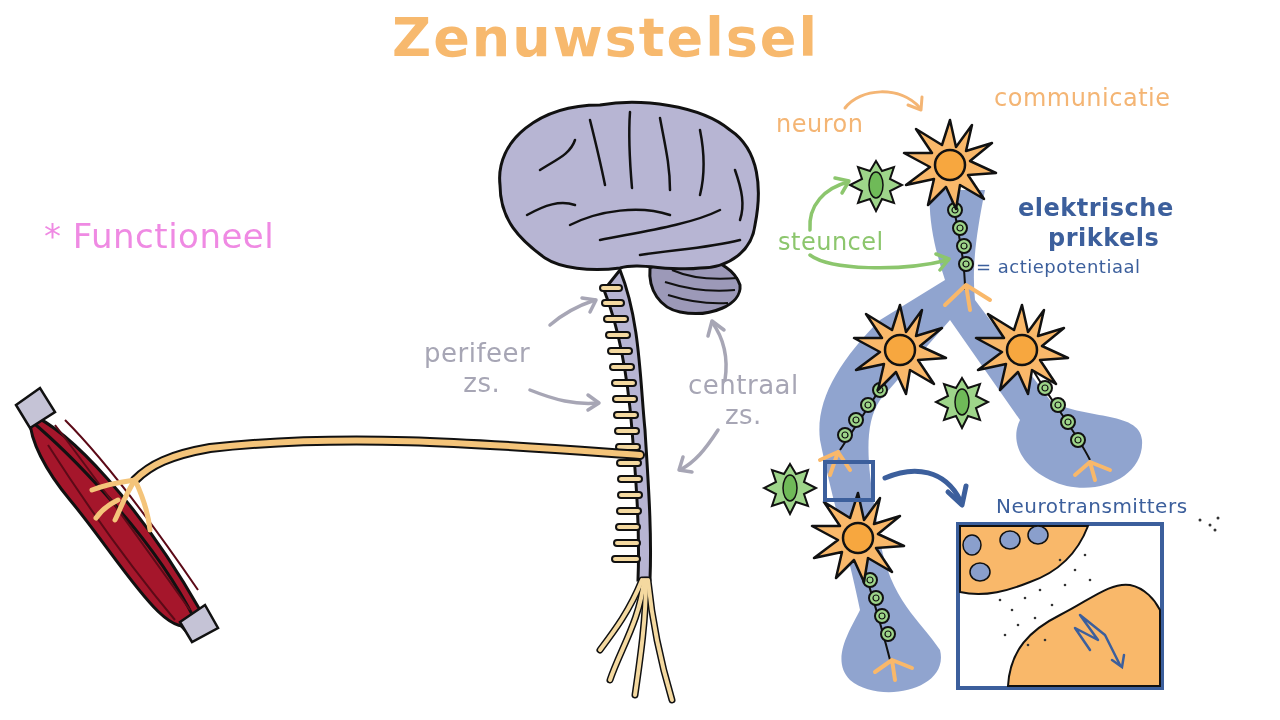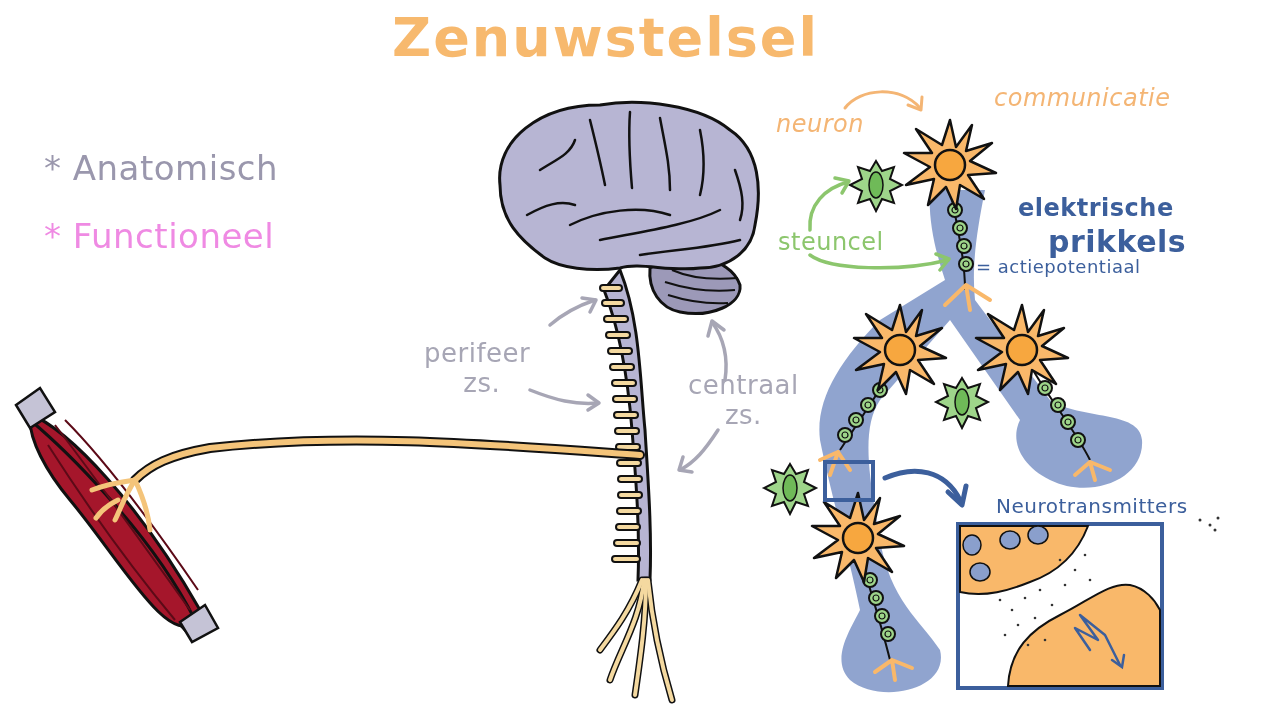--- a/index.html
+++ b/index.html
@@ -4,21 +4,21 @@
 <style>
   html, body { margin: 0; padding: 0; background: #ffffff; }
   body { width: 1280px; height: 720px; overflow: hidden; position: relative; font-family: "DejaVu Sans", sans-serif; }
   .stage { position: absolute; left: 0; top: 0; width: 1056px; height: 720px; }
   .lbl { position: absolute; white-space: nowrap; font-family: "DejaVu Sans", sans-serif; letter-spacing: 0.5px; }
   .title { left: 392px; top: 6px; font-size: 54px; font-weight: bold; color: #f7b96e; letter-spacing: 2px; }
   .bullet { font-size: 34px; }
   .b1 { left: 44px; top: 148px; color: #9a97ad; }
   .b2 { left: 44px; top: 216px; color: #ef8ae3; }
   .small-grey { color: #a7a6b5; font-size: 26px; text-align: center; line-height: 30px; }
-  .orange-lbl { color: #f4b574; font-size: 24px; font-style: italic; }
+  .orange-lbl { color: #f4b574; font-size: 24px; }
   .green-lbl { color: #8cc66d; font-size: 24px; }
   .blue-lbl { color: #3c5f9c; }
   svg { position: absolute; left: 0; top: 0; }
 </style>
 </head>
 <body>
 
 <div class="stage">
 
   <svg width="1280" height="720" viewBox="0 0 1280 720">
@@ -225,39 +225,35 @@
         <path d="M810,230 C808,205 825,188 848,182"></path>
           <path d="M835,178 L849,181 L842,193"></path>
         <path d="M810,255 C830,270 900,272 948,260"></path>
           <path d="M936,254 L949,259 L940,270"></path>
       </g>
     </g>
   </svg>
 
   <div class="lbl title">Zenuwstelsel</div>
 
-  <div class="lbl bullet b1">
-    <span>*</span>
-    <span>Anatomisch</span>
-  </div>
   <div class="lbl bullet b2">
     <span>*</span>
     <span>Functioneel</span>
   </div>
 
   <div class="lbl small-grey" style="left:424px; top:338px;text-align:right;">
     <div>perifeer</div>
     <div style="padding-right:30px;">zs.</div>
   </div>
   <div class="lbl small-grey" style="left:688px; top:370px;">
     <div>centraal</div>
     <div>zs.</div>
   </div>
 
   <div class="lbl orange-lbl" style="left:776px; top:110px;">neuron</div>
   <div class="lbl orange-lbl" style="left:994px; top:84px;">communicatie</div>
   <div class="lbl green-lbl" style="left:778px; top:228px;">steuncel</div>
 
   <div class="lbl blue-lbl" style="left:1018px; top:194px; font-size:24px; font-weight:bold;">elektrische</div>
-  <div class="lbl blue-lbl" style="left:1048px; top:224px; font-size:30px; font-weight:bold;">prikkels</div>
+  <div class="lbl blue-lbl" style="left:1048px; top:224px; font-size:24px; font-weight:bold;">prikkels</div>
   <div class="lbl blue-lbl" style="left:976px; top:256px; font-size:18px;">= actiepotentiaal</div>
   <div class="lbl blue-lbl" style="left:996px; top:494px; font-size:20px;">Neurotransmitters</div>
 </div>
 
 </body></html>

